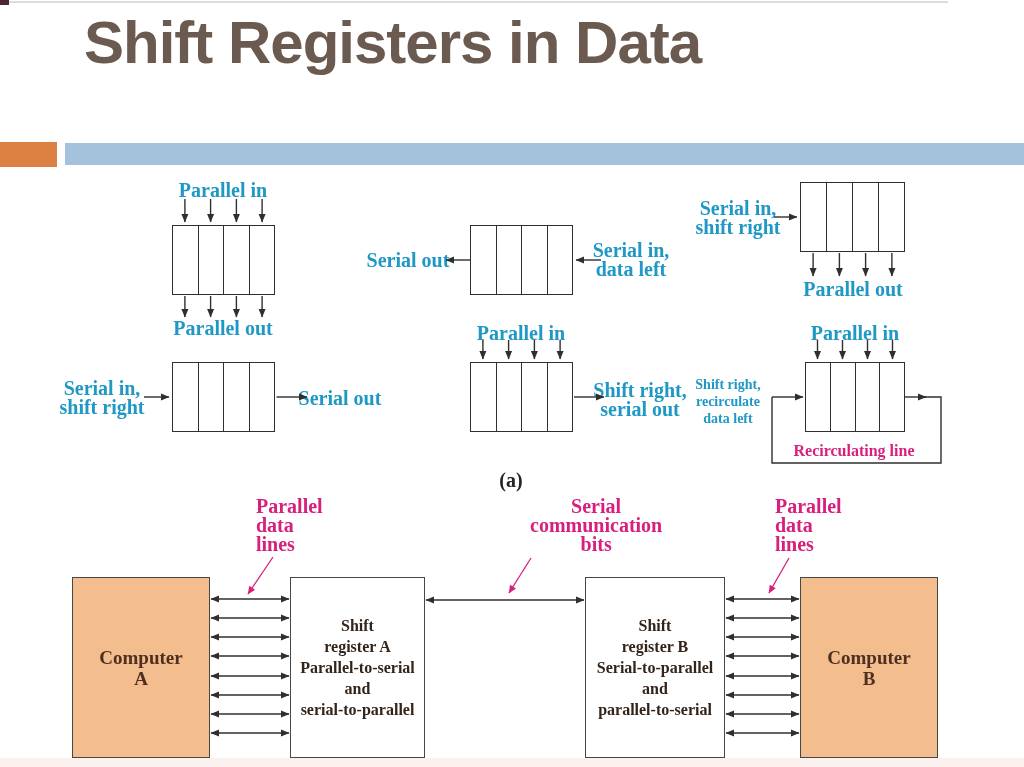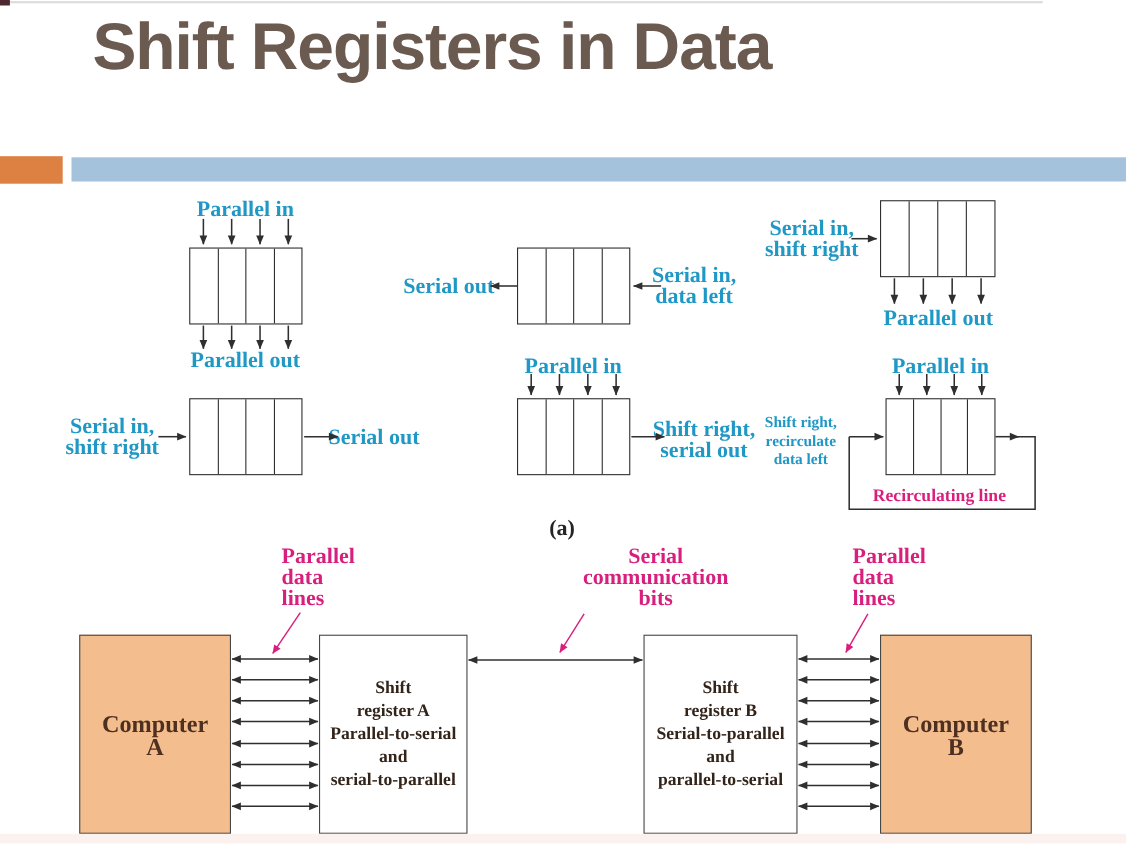--- a/index.html
+++ b/index.html
@@ -40,21 +40,21 @@
   .m{color:var(--magenta_label,#d81f7d);}
   .k{color:#242424;}
   .lh17{line-height:17px;font-size:14px;}
   .fs16{font-size:16px;}
   
   .bigbox{
     position:absolute;border:1.5px solid #474747;background:#fff;
     display:flex;flex-direction:column;align-items:center;justify-content:center;
     text-align:center;font-size:16px;line-height:21px;color:#33241a;
   }
-  .comp{background:var(--computer_box_fill,#f4bd8e);font-size:22px;color:#4e3021;}
+  .comp{background:var(--computer_box_fill,#f4bd8e);font-size:19px;color:#4e3021;}
   .ov{position:absolute;left:0;top:0;z-index:2;}
 </style>
 </head>
 <body>
 
 <div class="page">
 
   <div class="top-edge"></div>
   <div class="top-corner"></div>
 

